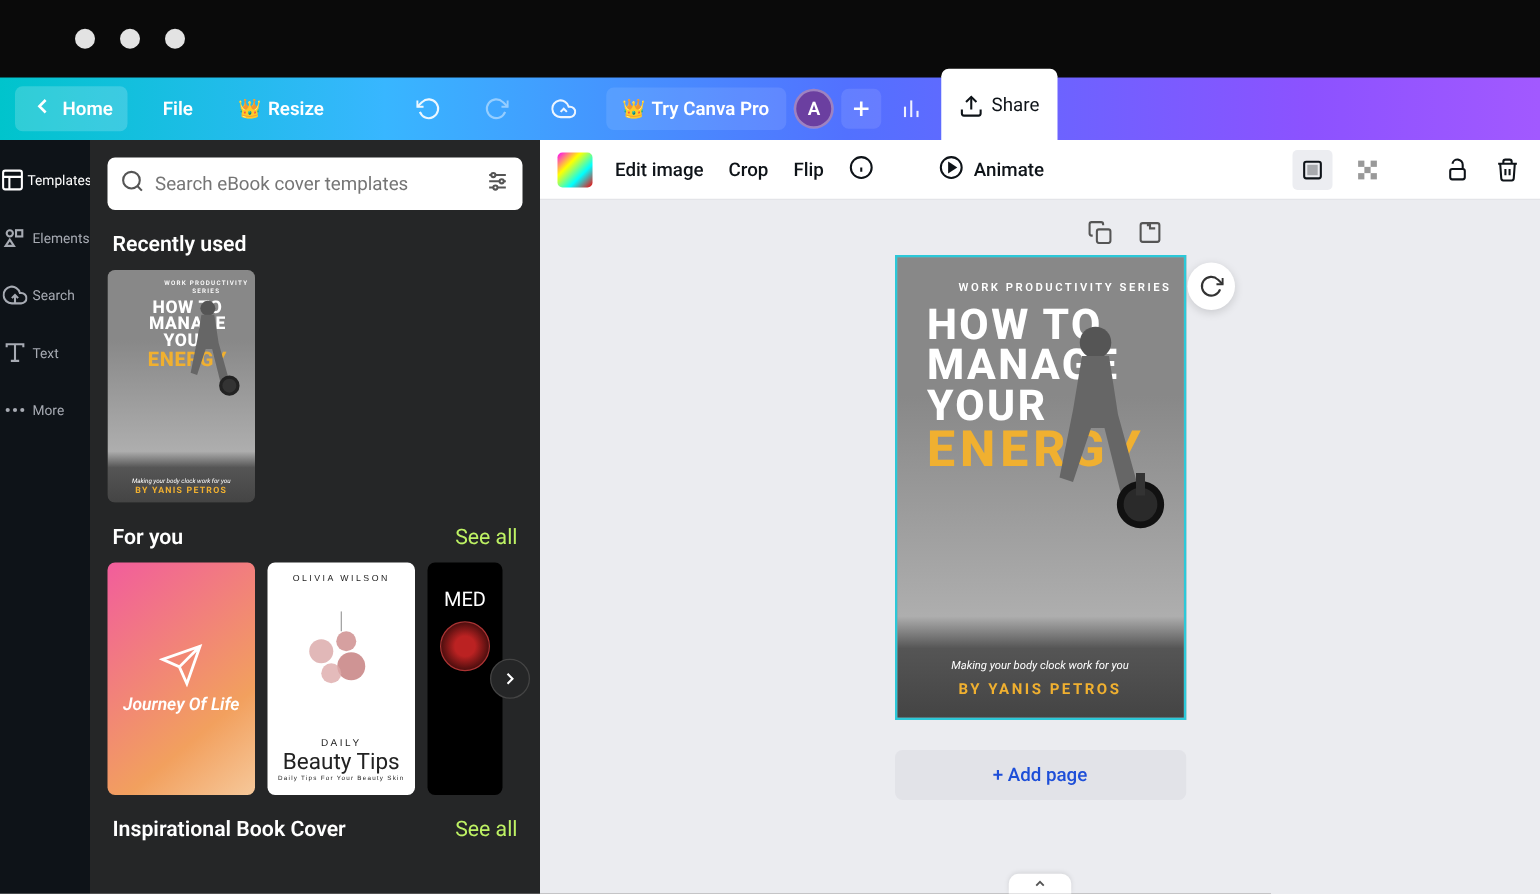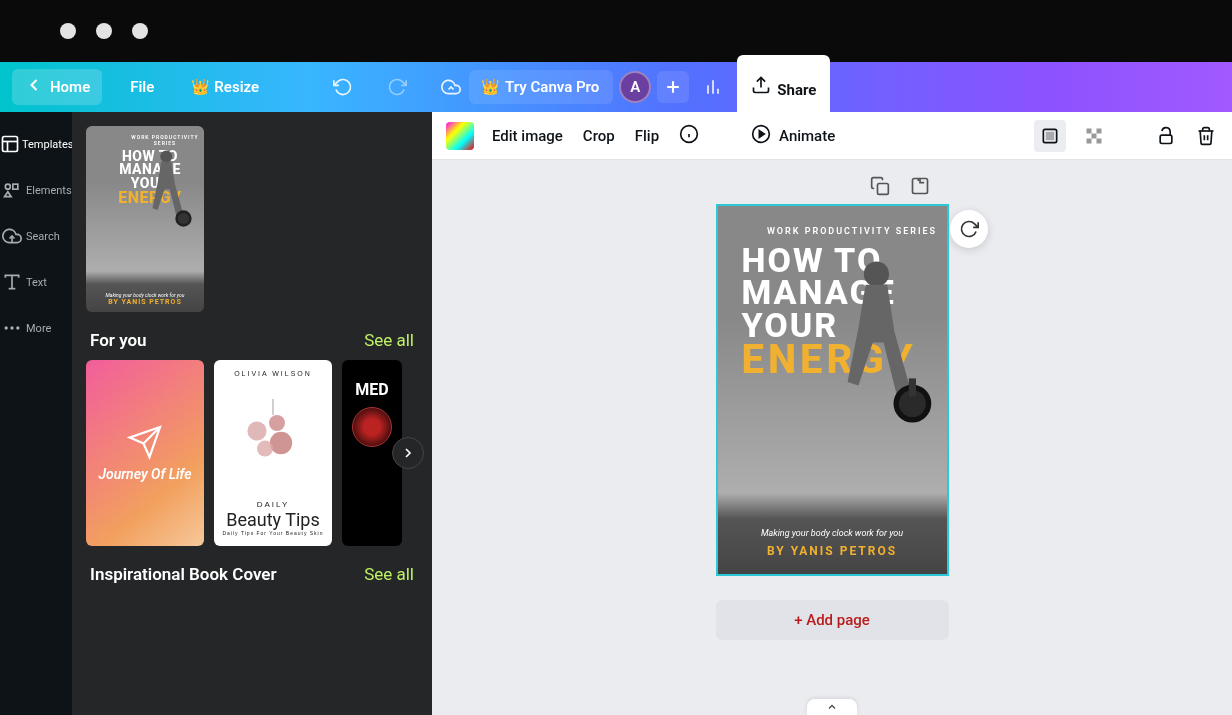--- a/index.html
+++ b/index.html
@@ -4,33 +4,33 @@
 <style>
 * { margin: 0; padding: 0; box-sizing: border-box; font-family: -apple-system, BlinkMacSystemFont, "Segoe UI", Roboto, sans-serif; }
 html, body { width: 1232px; height: 715px; overflow: hidden; background: #000; }
 
 
 .window-chrome { height: 62px; background: #0a0a0a; display: flex; align-items: center; padding-left: 60px; }
 .traffic-lights { display: flex; gap: 20px; }
 .traffic-light { width: 16px; height: 16px; border-radius: 50%; background: #e3e3e3; }
 
 
-.header { height: 50px; background: linear-gradient(90deg, #00c4cc 0%, #38b6ff 25%, #5271ff 55%, #8c52ff 85%, #a259ff 100%); display: flex; align-items: center; padding: 0 12px; gap: 0; color: #fff; font-size: 15px; }
+.header { height: 50px; background: linear-gradient(90deg, #00c4cc 0%, #38b6ff 25%, #5271ff 55%, #8c52ff 85%, #a259ff 100%); display: flex; align-items: center; padding: 0 12px; gap: 16px; color: #fff; font-size: 15px; }
 .header .left { display: flex; align-items: center; gap: 18px; }
 .header .home-btn { display: flex; align-items: center; gap: 6px; cursor: pointer; background: rgba(255,255,255,.18); padding: 6px 12px; border-radius: 6px; font-weight: 600; }
 .header .file-btn { cursor: pointer; padding: 6px 10px; font-weight: 600; }
 .header .resize-btn { cursor: pointer; display: flex; align-items: center; gap: 6px; padding: 6px 10px; font-weight: 600; }
 .crown { width: 16px; height: 16px; display: inline-flex; align-items: center; justify-content: center; color: #fdbc68; }
 .header .icon-btn { width: 36px; height: 36px; display: flex; align-items: center; justify-content: center; cursor: pointer; opacity: .9; border-radius: 4px; }
 .header .center { flex: 1; text-align: center; opacity: .8; cursor: text; font-weight: 500; }
 .header .right { display: flex; align-items: center; gap: 6px; }
 .try-pro { display: flex; align-items: center; gap: 6px; padding: 8px 14px; border-radius: 6px; cursor: pointer; background: rgba(255,255,255,.1); font-weight: 600; }
 .avatar { width: 32px; height: 32px; border-radius: 50%; background: #6b3fa0; display: flex; align-items: center; justify-content: center; font-weight: 600; border: 2px solid rgba(255,255,255,.35); }
 .plus-btn { width: 32px; height: 32px; border-radius: 6px; background: rgba(255,255,255,.1); display: flex; align-items: center; justify-content: center; cursor: pointer; }
-.share-btn { background: #fff; color: #0e1318; display: flex; align-items: flex-end; gap: 6px; padding: 20px 14px; border-radius: 6px; font-weight: 700; cursor: pointer; }
+.share-btn { background: #fff; color: #0e1318; display: flex; align-items: flex-start; gap: 6px; padding: 20px 14px; border-radius: 6px; font-weight: 400; cursor: pointer; }
 
 
 .main { display: flex; height: calc(715px - 112px); background: #f5f6f8; }
 .side-rail { width: 72px; background: #0e1318; color: #a7abb3; display: flex; flex-direction: column; align-items: center; padding-top: 12px; gap: 6px; }
 .rail-item { width: 72px; display: flex; align-items: center; gap: 2px; font-size: 11px; padding: 8px 0; cursor: pointer; }
 .rail-item.active { color: #fff; }
 .rail-icon { width: 24px; height: 24px; display: flex; align-items: center; justify-content: center; }
 
 .side-panel { width: 360px; background: #252627; color: #fff; position: relative; padding: 14px 14px 0 14px; overflow: hidden; }
 .search-wrap { background: #fff; border-radius: 6px; height: 42px; display: flex; align-items: center; padding: 0 10px; gap: 8px; }
@@ -55,21 +55,21 @@
 .cover .author { text-align:center; font-size:7px; letter-spacing:1px; color:#f0b030; font-weight:700; padding-bottom:6px; }
 .figure { position:absolute; right:8px; top:22px; width:56px; height:86px; }
 
 
 .foryou-1 { background: linear-gradient(140deg, #f25d9c 0%, #f2a05e 70%, #f6c89a 100%); color:#fff; font-family: Georgia, serif; font-style:italic; font-size:14px; display:flex; flex-direction:column; align-items:center; justify-content:center; gap:6px; }
 .foryou-2 { background:#fff; color:#222; font-family: "Brush Script MT", cursive; font-size:14px; display:flex; flex-direction:column; align-items:center; justify-content:space-between; padding:10px 4px; }
 .foryou-2 .ow { font-size:7px; letter-spacing:2px; font-family:Arial; }
 .foryou-2 .bt { font-size:18px; }
 .foryou-2 .sub { font-size:5px; font-family:Arial; letter-spacing:1px; }
 .foryou-3 { background:#000; color:#fff; width:60px; display:flex; flex-direction:column; align-items:center; justify-content:flex-start; padding-top:20px; }
-.foryou-3 .med { font-weight:700; font-size:16px; }
+.foryou-3 .med { font-weight:400; font-size:16px; }
 .foryou-3 .circ { width:40px;height:40px;border-radius:50%; background: radial-gradient(circle, #b22 30%, #000 100%); margin-top:8px; border:1px solid #a33; }
 
 
 .editor { flex:1; display:flex; flex-direction:column; background:#ebecf0; }
 .editor-toolbar { height:48px; background:#fff; border-bottom:1px solid #e3e4e8; display:flex; align-items:center; padding:0 14px; gap:16px; color:#0e1318; font-size:15px; font-weight:500; }
 .color-swatch { width:28px;height:28px;border-radius:4px; background:linear-gradient(135deg,#f0f,#ff0,#0ff,#f00); cursor:pointer; }
 .toolbar-btn { cursor:pointer; padding:4px 2px; }
 .toolbar-spacer { flex:1; }
 .tool-icons { display:flex; gap:16px; align-items:center; }
 .tool-icons .ti { width:24px;height:24px; display:flex;align-items:center;justify-content:center; cursor:pointer; color:#0e1318; }
@@ -82,21 +82,21 @@
 
 .design-page { width:233px; height:372px; background:#999; border:2px solid #2cc8d8; position:relative; }
 .design-page .cover-large .series { font-size:9px; padding-top:20px; letter-spacing:2px; }
 .design-page .cover-large .titleblock { padding-left:24px; padding-top:8px; }
 .design-page .cover-large .t { font-size:34px; letter-spacing:2px; }
 .design-page .cover-large .e { font-size:40px; letter-spacing:4px; }
 .design-page .cover-large .subtitle { font-size:9px; margin-top:6px; }
 .design-page .cover-large .author { font-size:12px; letter-spacing:2px; padding-bottom:16px; margin-top:6px; }
 .design-page .figure { right:12px; top:50px; width:110px; height:180px; }
 
-.add-page { margin-top:24px; width:233px; height:40px; background:#e2e3e8; border-radius:6px; display:flex; align-items:center; justify-content:center; color:#b91c1c; font-size:15px; font-weight:500; cursor:pointer; }
+.add-page { margin-top:24px; width:233px; height:40px; background:#e2e3e8; border-radius:6px; display:flex; align-items:center; justify-content:center; color:#1d4ed8; font-size:15px; font-weight:500; cursor:pointer; }
 
 .bottom-tab { position:absolute; bottom:0; left:50%; transform:translateX(-50%); width:50px; height:16px; background:#fff; border-radius:8px 8px 0 0; box-shadow:0 -1px 4px rgba(0,0,0,.1); display:flex; align-items:center; justify-content:center; cursor:pointer; color:#555; }
 
 .svg-ic { width:20px; height:20px; }
 </style>
 </head>
 <body>
 
 <div class="window-chrome">
   <div class="traffic-lights">
@@ -220,21 +220,39 @@
             <circle cx="5" cy="12" r="2"></circle>
             <circle cx="12" cy="12" r="2"></circle>
             <circle cx="19" cy="12" r="2"></circle>
           </svg>
         </div>
       <span>More</span>
     </div>
   </div>
 
   <div class="side-panel">
-
+    <div class="search-wrap">
+      <span class="search-icon"><svg class="svg-ic" viewBox="0 0 24 24" fill="none" stroke="currentColor" stroke-width="2">
+            <circle cx="11" cy="11" r="8"></circle>
+            <line x1="21" y1="21" x2="16.65" y2="16.65"></line>
+          </svg></span>
+      <input type="text" placeholder="Search eBook cover templates" style="">
+      <span class="sliders-icon"><svg class="svg-ic" viewBox="0 0 24 24" fill="none" stroke="currentColor" stroke-width="2">
+            <line x1="4" y1="6" x2="20" y2="6"></line>
+            <line x1="4" y1="12" x2="20" y2="12"></line>
+            <line x1="4" y1="18" x2="20" y2="18"></line>
+            <circle cx="8" cy="6" r="2" fill="#fff"></circle>
+            <circle cx="16" cy="12" r="2" fill="#fff"></circle>
+            <circle cx="10" cy="18" r="2" fill="#fff"></circle>
+          </svg></span>
+    </div>
+
+    <div class="section-title">
+      <span>Recently used</span>
+    </div>
     <div class="templates-row">
       <div class="tpl-card tpl-card-recent">
         <div class="cover">
           <div class="series">WORK PRODUCTIVITY SERIES</div>
           <div class="titleblock">
             <div class="t">HOW TO</div>
             <div class="t">MANAGE</div>
             <div class="t">YOUR</div>
             <div class="e">ENERGY</div>
           </div>

